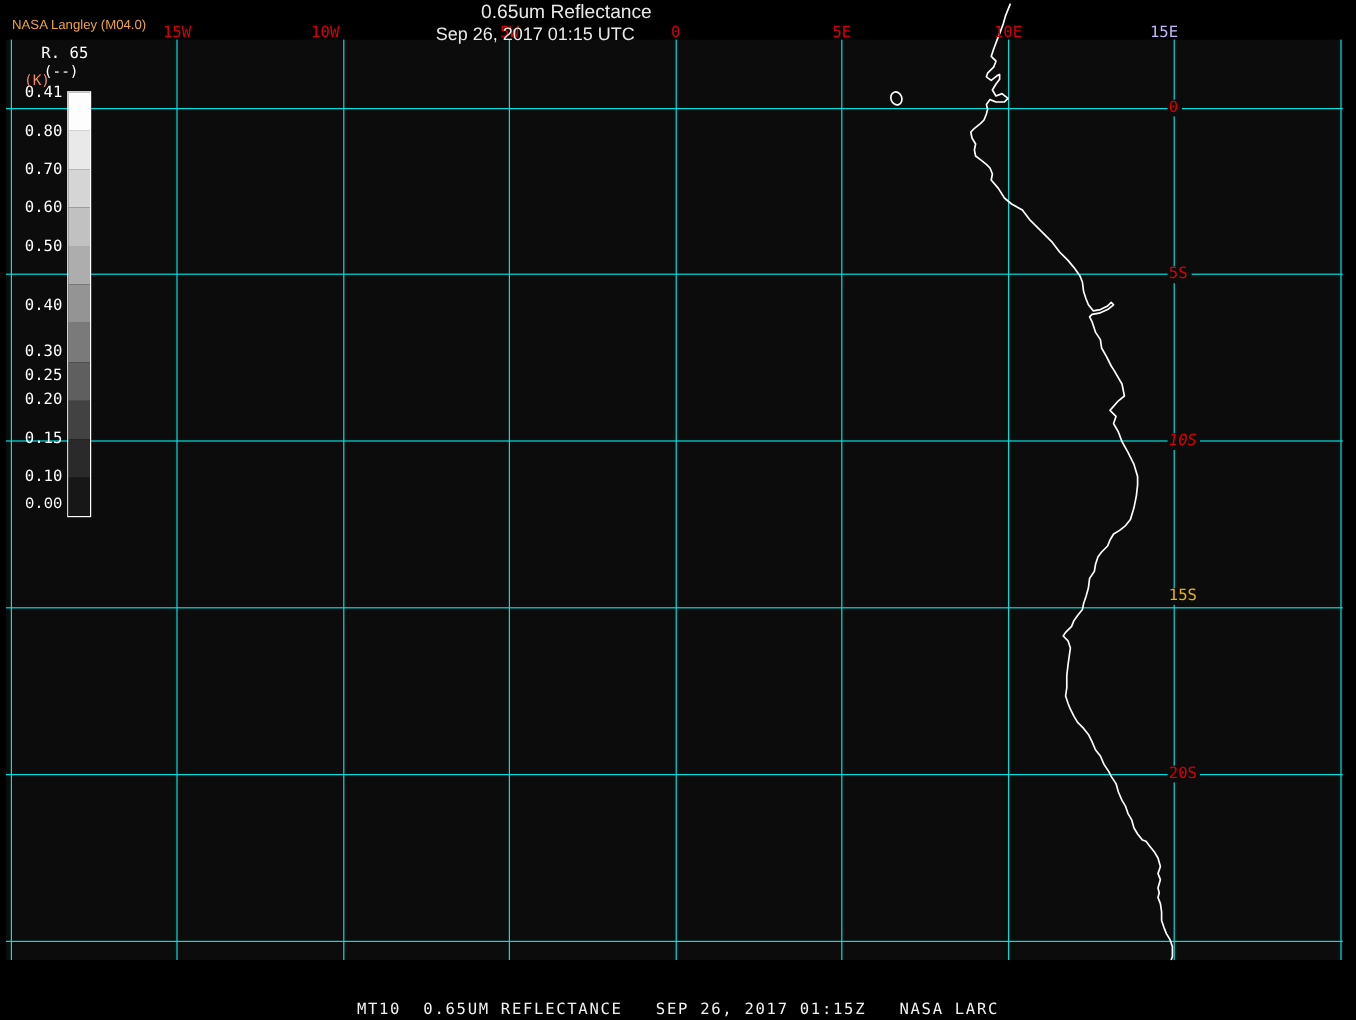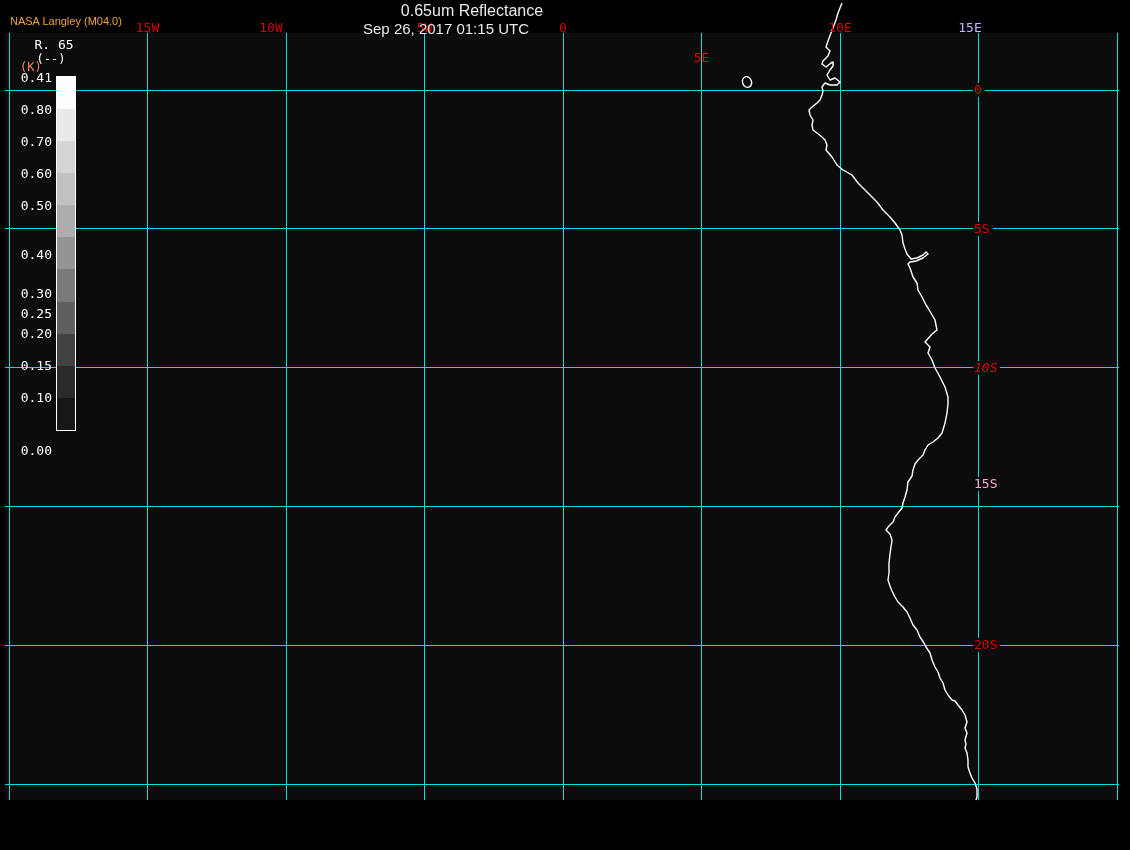--- a/index.html
+++ b/index.html
@@ -72,41 +72,42 @@
       <div class="cb-tick" style="top: 102.59px;">0.80</div>
       <div class="cb-tick" style="top: 134.68px;">0.70</div>
       <div class="cb-tick" style="top: 166.77px;">0.60</div>
       <div class="cb-tick" style="top: 198.86px; text-align: right;">0.50</div>
       <div class="cb-tick" style="top: 248px;">0.40</div>
       <div class="cb-tick" style="top: 263.04px; margin-top: 24px;">0.30</div>
       <div class="cb-tick" style="top: 295.13px; margin-top: 12px;">0.25</div>
       <div class="cb-tick" style="top: 327.22px;">0.20</div>
       <div class="cb-tick" style="top: 359.31px;">0.15</div>
       <div class="cb-tick" style="top: 391.4px;">0.10</div>
-      <div class="cb-tick" style="top: 444px;">0.00</div>
+      <div class="cb-tick" style="top: 413px; font-family: Liberation Mono, monospace;">0.00</div>
     </div>
   <svg id="coast-svg" width="1130" height="850">
       <path d="M 842 3 L 838 13 L 836 20 L 833 28 L 831 33 L 828 41 L 826 47 L 830 51 L 828 56 L 823 61 L 822 64 L 826 67 L 831 63 L 833 62 L 833 66 L 830 70 L 827 75 L 830 80 L 835 78 L 840 82 L 837 85 L 830 85 L 825 83 L 822 87 L 823 91 L 822 95 L 820 100 L 817 103 L 812 107 L 809 110 L 810 115 L 813 120 L 812 125 L 813 130 L 817 133 L 822 137 L 825 140 L 827 145 L 826 150 L 832 157 L 837 165 L 843 170 L 852 175 L 858 183 L 867 192 L 877 202 L 883 210 L 890 217 L 895 223 L 900 230 L 902 235 L 903 243 L 905 249 L 907 254 L 911 259 L 917 258 L 923 255 L 926 252 L 928 254 L 923 258 L 916 261 L 910 262 L 908 264 L 910 268 L 913 277 L 917 283 L 918 290 L 922 297 L 926 305 L 928 308 L 935 320 L 937 330 L 932 334 L 925 342 L 930 347 L 928 353 L 932 360 L 935 368 L 940 377 L 945 387 L 948 397 L 948 404 L 947 413 L 945 423 L 942 433 L 938 438 L 933 442 L 928 445 L 925 450 L 923 455 L 918 460 L 915 464 L 913 470 L 912 476 L 908 482 L 907 490 L 905 497 L 903 503 L 902 508 L 898 513 L 895 517 L 893 522 L 888 527 L 886 530 L 890 534 L 892 540 L 891 547 L 890 554 L 889 563 L 889 573 L 888 580 L 890 586 L 892 591 L 895 597 L 898 602 L 903 607 L 907 612 L 910 618 L 913 625 L 917 630 L 920 637 L 924 643 L 926 647 L 930 653 L 932 660 L 935 667 L 938 672 L 940 678 L 943 683 L 945 690 L 948 695 L 952 700 L 955 701 L 958 705 L 962 710 L 965 715 L 967 722 L 965 728 L 967 733 L 965 740 L 966 744 L 965 748 L 967 753 L 968 760 L 968 767 L 970 773 L 972 778 L 975 783 L 977 789 L 977 797 L 976 800" fill="none" stroke="#ffffff" stroke-width="1.4" stroke-linejoin="round"></path>
       <ellipse cx="747" cy="82" rx="4.5" ry="5.5" transform="rotate(-20 747 82)" fill="none" stroke="#ffffff" stroke-width="1.4"></ellipse>
     </svg>
   <div id="lon-labels">
       <div class="lon-label" style="left: 147.5px; color: rgb(216, 0, 0);">15W</div>
       <div class="lon-label" style="left: 271px; color: rgb(216, 0, 0);">10W</div>
       <div class="lon-label" style="left: 424.5px; color: rgb(216, 0, 0);">5W</div>
       <div class="lon-label" style="left: 563px; color: rgb(216, 0, 0);">0</div>
-      <div class="lon-label" style="left: 701.5px; color: rgb(216, 0, 0); margin-top: 30px;">5E</div>
+      <div class="lon-label" style="left: 701.5px; color: rgb(216, 0, 0);">5E</div>
       <div class="lon-label" style="left: 840px; color: rgb(216, 0, 0);">10E</div>
       <div class="lon-label" style="left: 970px; color: #c4b5fd;">15E</div>
     </div>
   <div id="lat-labels">
       <div class="lat-label" style="top: 83px; color: rgb(216, 0, 0);">0</div>
       <div class="lat-label" style="top: 221.8px; color: rgb(216, 0, 0);">5S</div>
       <div class="lat-label" style="top: 360.6px; color: rgb(216, 0, 0); font-style: italic;">10S</div>
-      <div class="lat-label" style="top: 477px; color: #f9a8d4;">15S</div>
+      <div class="lat-label" style="top: 490px; color: #eab308;">15S</div>
       <div class="lat-label" style="top: 638.2px; color: rgb(216, 0, 0);">20S</div>
     </div>
   <div id="credit">NASA Langley (M04.0)</div>
   <div id="title">0.65um Reflectance</div>
   <div id="subtitle">Sep 26, 2017 01:15 UTC</div>
   <div id="cb-title">R. 65</div>
   <div id="cb-units">(--)</div>
   <div id="cb-units-k">(K)</div>
+  <div id="footer">MT10  0.65UM REFLECTANCE   SEP 26, 2017 01:15Z   NASA LARC</div>
 </div>
 
 </body></html>

